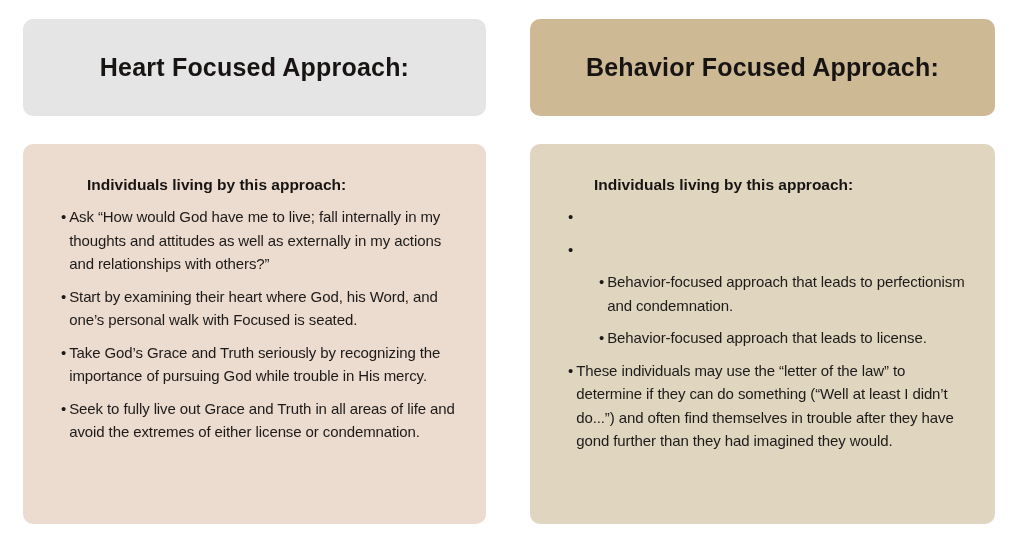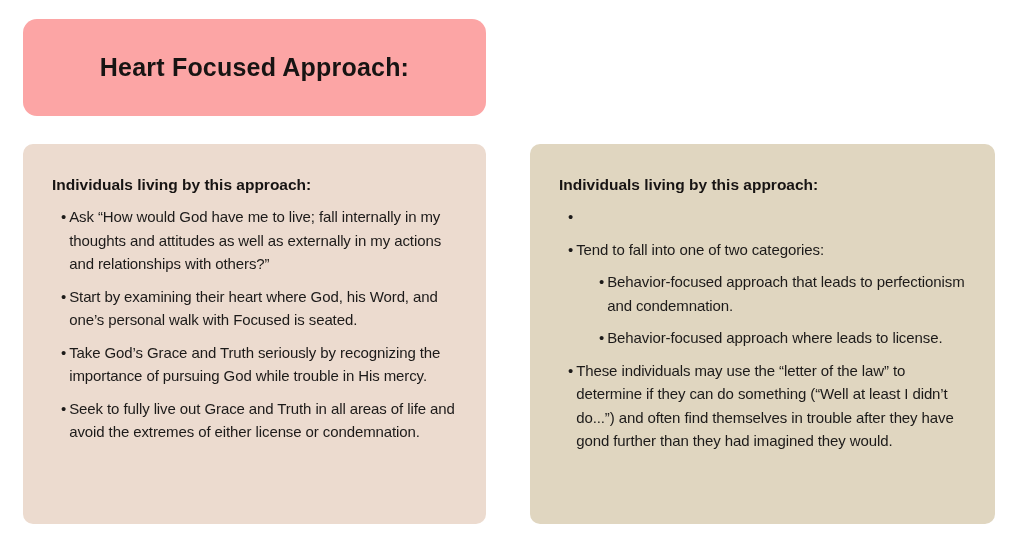--- a/index.html
+++ b/index.html
@@ -34,20 +34,21 @@
     height: 380px;
     padding: 32px 24px 0 29px;
   }
   .body-left  { left: 23px;  width: 463px; }
   .body-right { left: 530px; width: 465px; }
   .body-card h2 {
     font-size: 15.5px;
     font-weight: bold;
     margin-bottom: 11px;
     color: #171413;
+    margin-left: 35px;
   }
   ul.bullets {
     list-style: none;
     margin-left: 9px;
   }
   ul.bullets li {
     display: flex;
     font-size: 15px;
     line-height: 23.5px;
     margin-bottom: 9px;
@@ -59,21 +60,21 @@
   }
   ul.bullets li.sub {
     margin-left: 31px;
   }
 </style>
 </head>
 <body>
 
 <div class="canvas">
 
-  <div class="card header-card header-left" style="background: #fca5a5; border-radius: 14px;">
+  <div class="card header-card header-left" style="background: #e5e5e5;">
     <h1>Heart Focused Approach:</h1>
   </div>
 
   <div class="card body-card body-left" style="background: rgb(236, 219, 207);">
     <h2>Individuals living by this approach:</h2>
     <ul class="bullets">
       <li>
         <span class="dot">•</span>
         <span class="txt">Ask “How would God have me to live; fall internally in my thoughts and attitudes as well as externally in my actions and relationships with others?”</span>
       </li>
@@ -85,38 +86,40 @@
         <span class="dot">•</span>
         <span class="txt">Take God’s Grace and Truth seriously by recognizing the importance of pursuing God while trouble in His mercy.</span>
       </li>
       <li>
         <span class="dot">•</span>
         <span class="txt">Seek to fully live out Grace and Truth in all areas of life and avoid the extremes of either license or condemnation.</span>
       </li>
     </ul>
   </div>
 
+  <div class="card header-card header-right" style="background: rgb(205, 185, 148);">
+    <h1>Behavior Focused Approach:</h1>
+  </div>
 
   <div class="card body-card body-right" style="background: rgb(224, 214, 192);">
     <h2>Individuals living by this approach:</h2>
     <ul class="bullets">
       <li>
         <span class="dot">•</span>
       </li>
       <li>
         <span class="dot">•</span>
-        <span class="txt">Tend to fall into one of two categories:</span>
       </li>
       <li class="sub">
         <span class="dot">•</span>
         <span class="txt">Behavior-focused approach that leads to perfectionism and condemnation.</span>
       </li>
       <li class="sub">
         <span class="dot">•</span>
-        <span class="txt">Behavior-focused approach where leads to license.</span>
+        <span class="txt">Behavior-focused approach that leads to license.</span>
       </li>
       <li>
         <span class="dot">•</span>
         <span class="txt">These individuals may use the “letter of the law” to determine if they can do something (“Well at least I didn’t do...”) and often find themselves in trouble after they have gond further than they had imagined they would.</span>
       </li>
     </ul>
   </div>
 
 </div>
 

